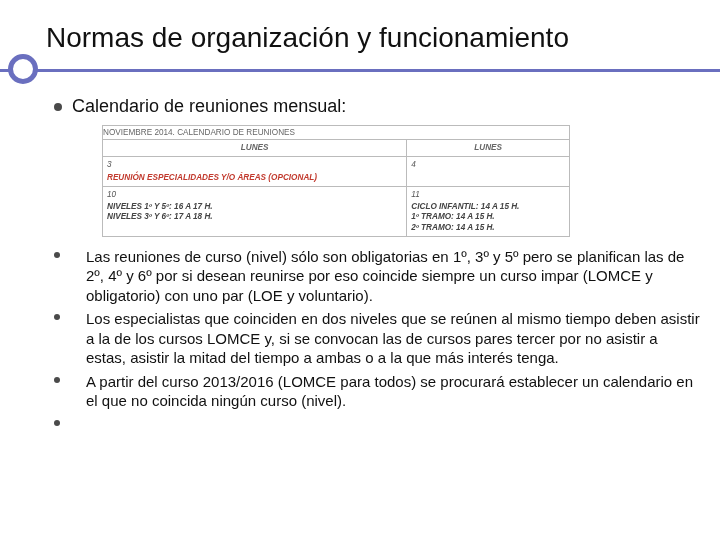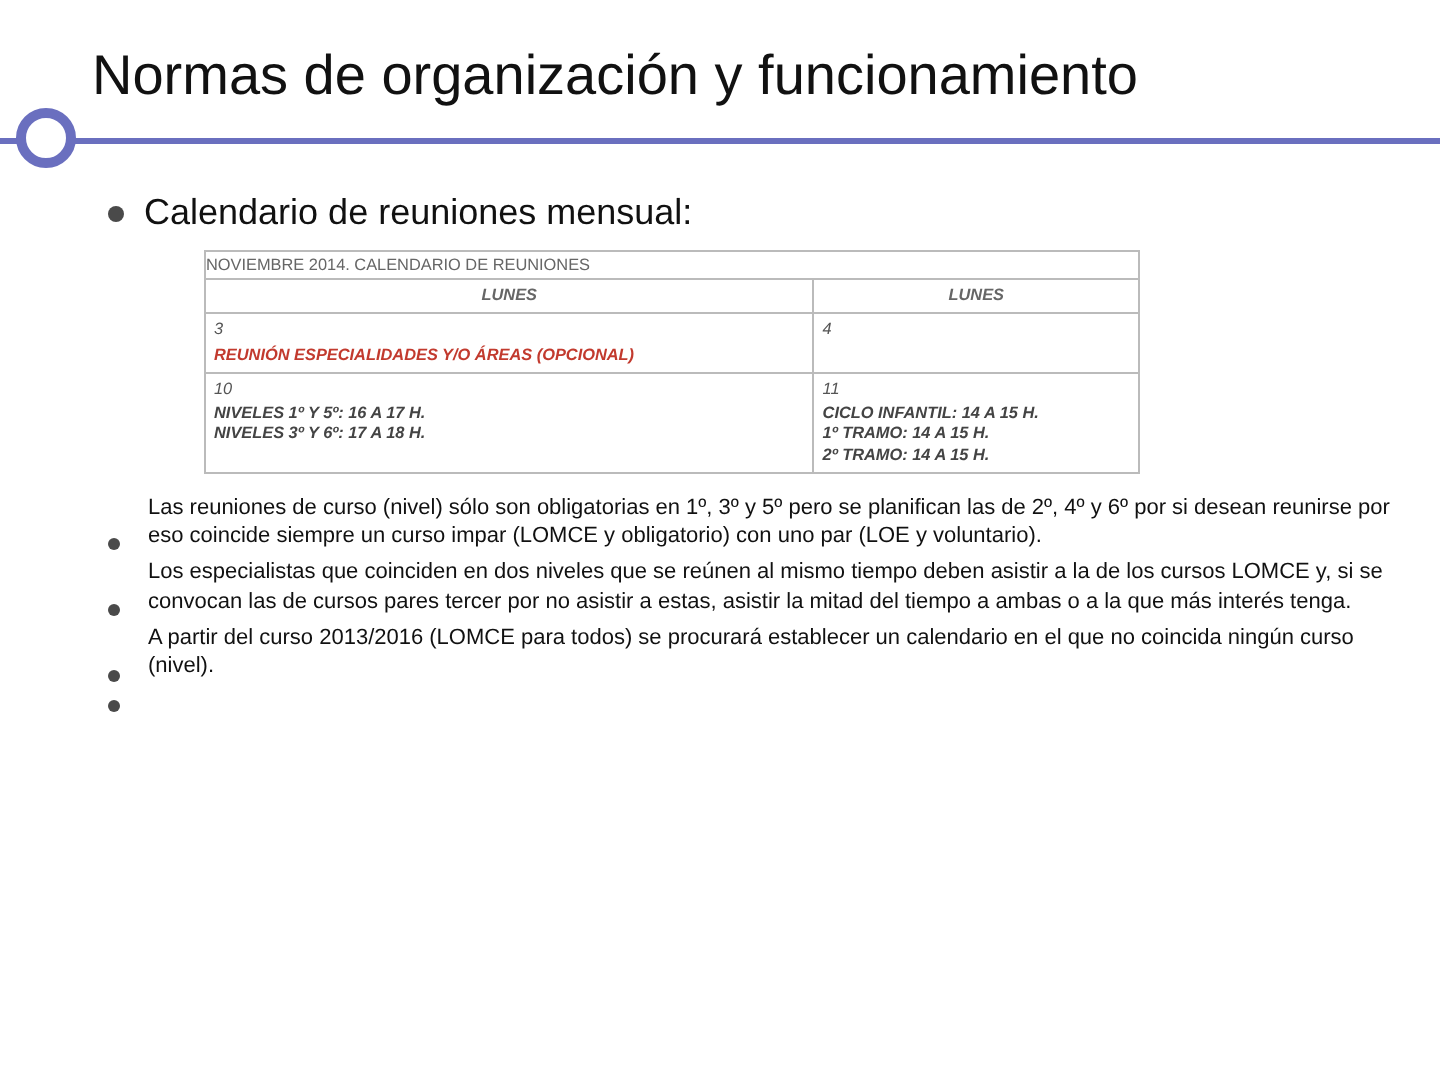--- a/index.html
+++ b/index.html
@@ -95,23 +95,23 @@
   }
   .daynum { font-weight: normal; color:#555; display:block; margin-bottom:2px; }
   .red { color: #c23a2e; font-weight: bold; }
   .bold { font-weight: bold; color:#444; }
   .notes {
     margin-top: 8px;
     padding-left: 0;
   }
   .note-row {
     display: flex;
-    align-items: flex-end;
-    gap: 14px;
-    font-size: 11px;
+    align-items: flex-start;
+    gap: 26px;
+    font-size: 15px;
     line-height: 1.3;
     color: #111;
     margin-bottom: 4px;
   }
 </style>
 </head>
 <body>
 
 <div class="slide">
 

